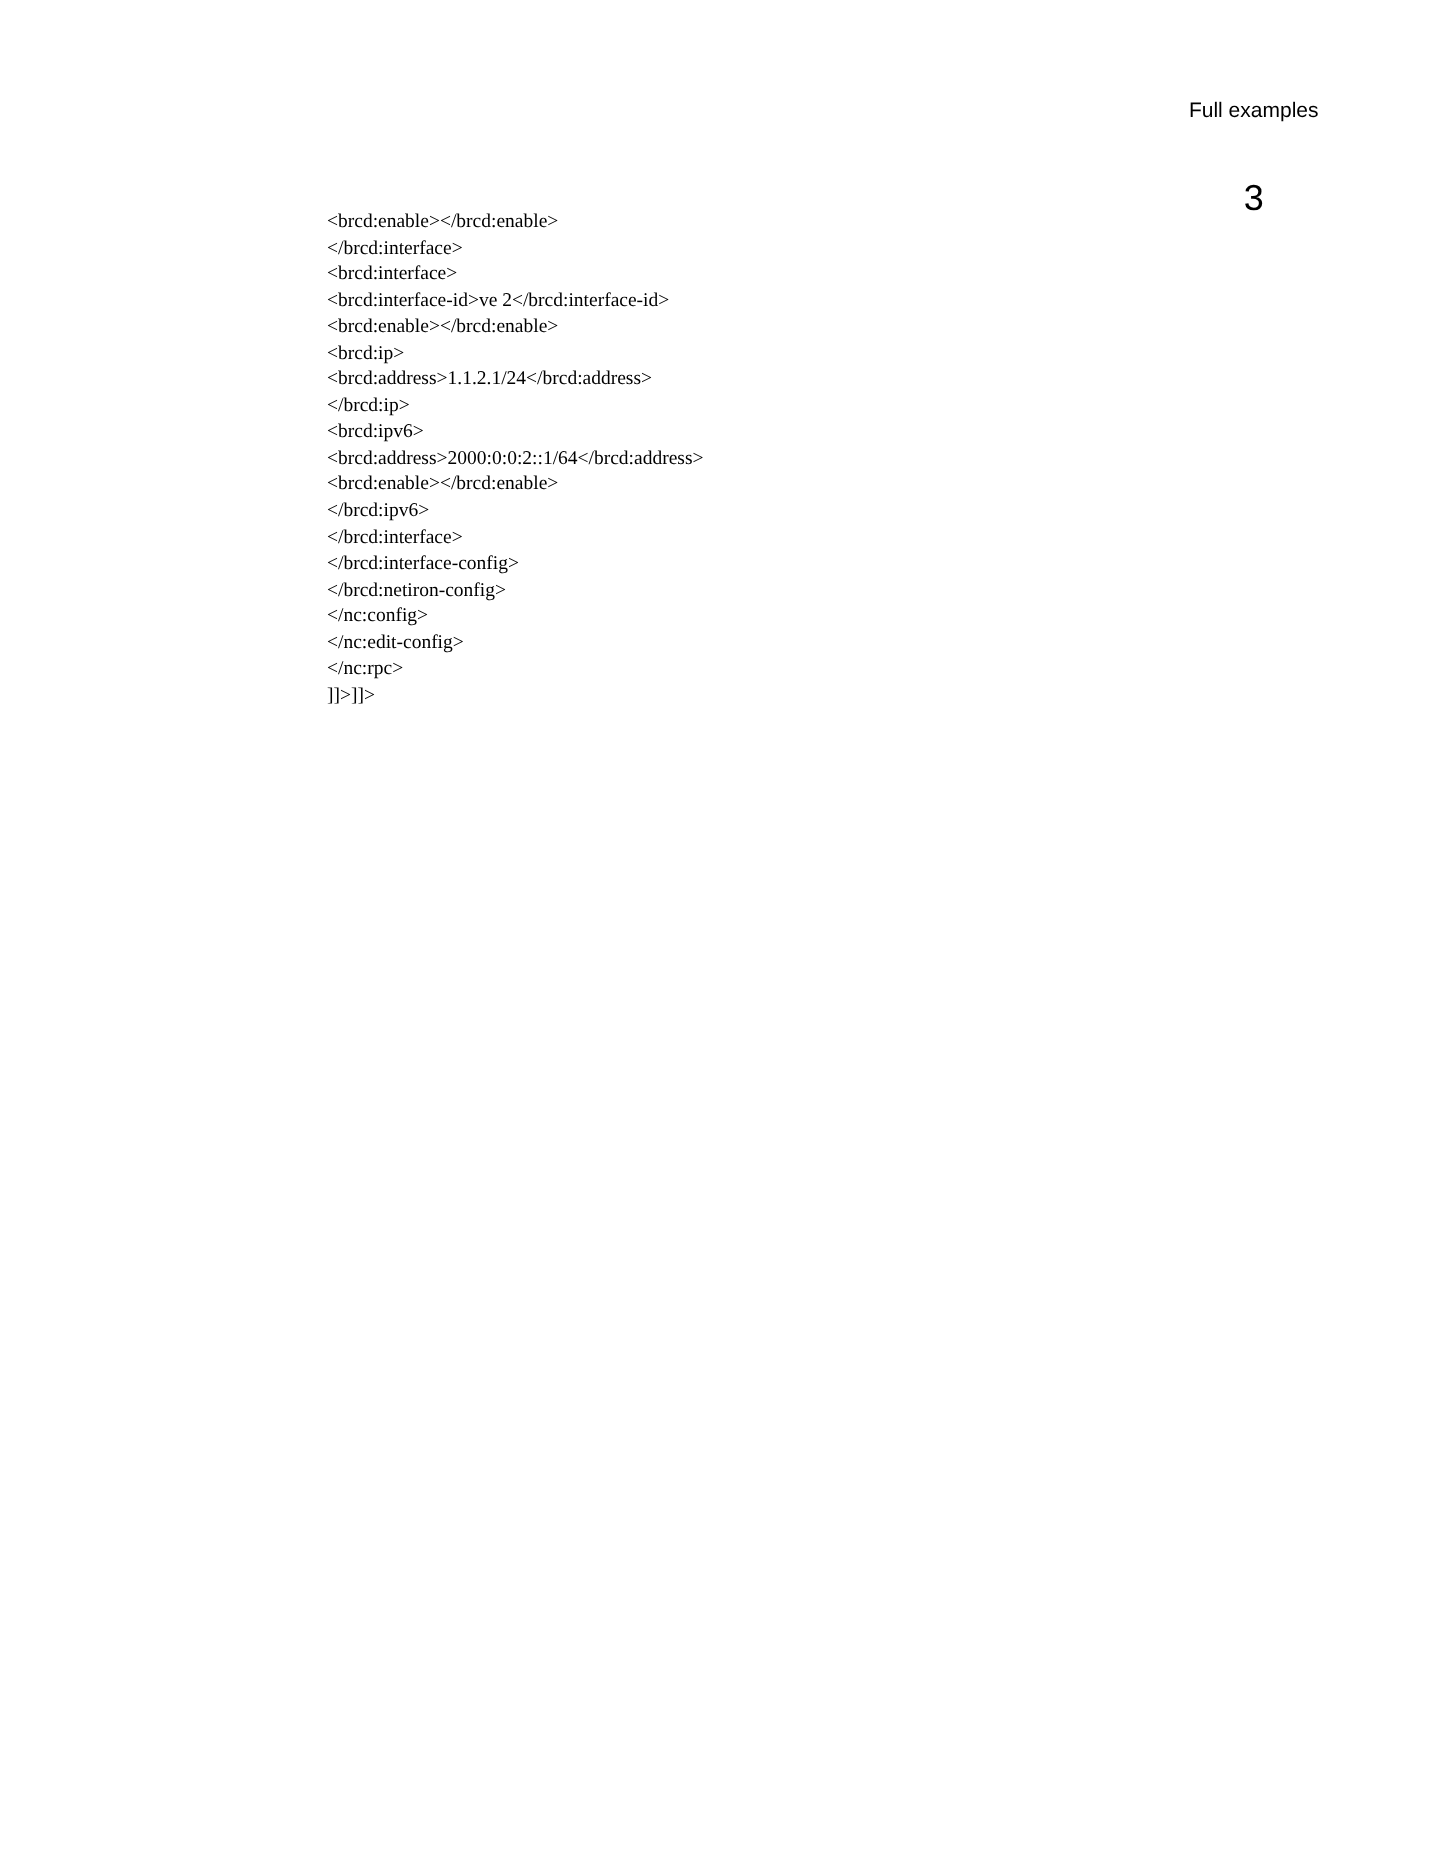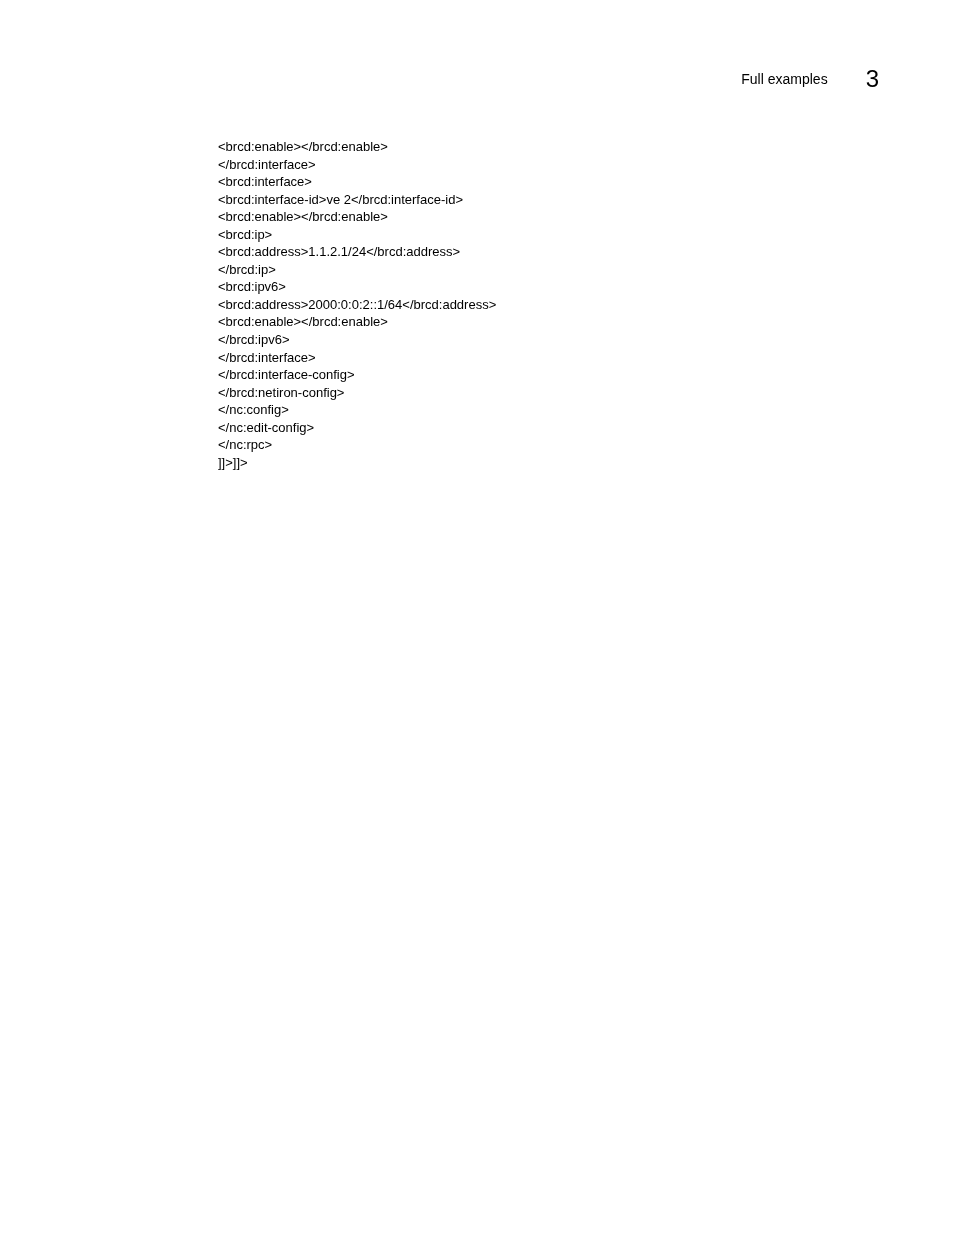--- a/index.html
+++ b/index.html
@@ -1,18 +1,19 @@
 <!DOCTYPE html>
 <html><head>
   <meta charset="utf-8">
   <style>
     * {
       margin: 0;
       padding: 0;
       box-sizing: border-box;
+      flex-direction: column;
     }
     body {
       width: 954px;
       height: 1235px;
       background: #ffffff;
       font-family: Arial, Helvetica, sans-serif;
       position: relative;
     }
     .header {
       position: absolute;
@@ -28,21 +29,21 @@
     }
     .header-number {
       font-size: 24px;
       color: #000;
       font-weight: normal;
     }
     .code-block {
       position: absolute;
       top: 138px;
       left: 218px;
-      font-family: Liberation Sans, sans-serif;
+      font-family: Liberation Serif, serif;
       font-size: 13px;
       color: #000;
       line-height: 1.35;
       white-space: pre;
     }
   </style>
 </head>
 <body>
 
 <div class="header">

